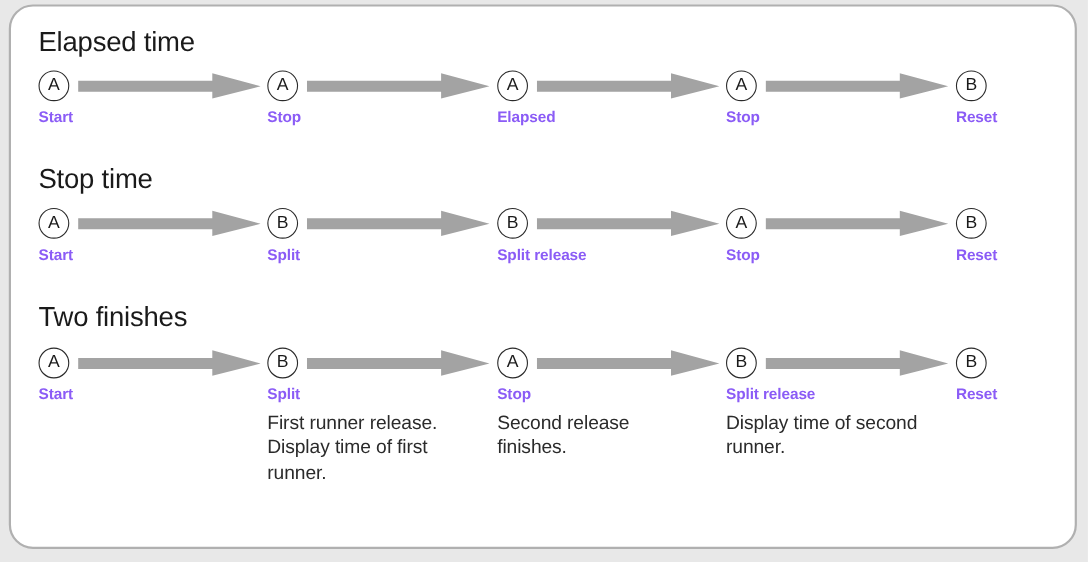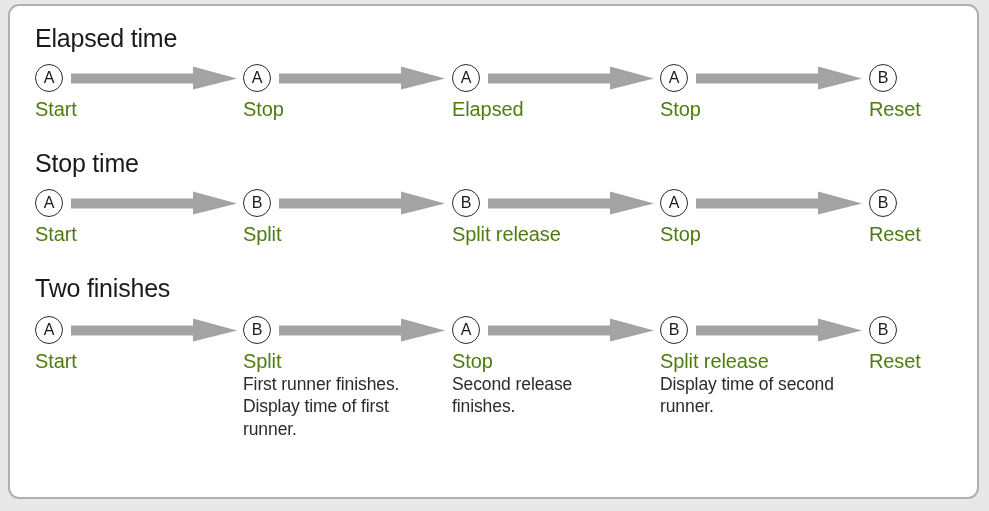--- a/index.html
+++ b/index.html
@@ -15,21 +15,21 @@
   }
 
   #card {
     position: absolute;
     left: 8px;
     top: 4px;
     width: 971px;
     height: 495px;
     background: #ffffff;
     border: 2px solid #b0b0b0;
-    border-radius: 11px;
+    border-radius: 22px;
     box-sizing: border-box;
   }
 
   .section {
     position: absolute;
     left: 0;
     right: 0;
   }
 
   .section-title {
@@ -82,23 +82,23 @@
     top: 2px;
     width: 166px;
     height: 24px;
   }
   .arrow svg { display: block; }
 
   .step-label {
     position: absolute;
     left: 0;
     top: 34px;
-    font-size: 20px;
-    font-weight: normal;
-    color: #4d7c0f;
+    font-size: 14px;
+    font-weight: bold;
+    color: #8b5cf6;
     white-space: nowrap;
     letter-spacing: -0.1px;
   }
 
   .step-desc {
     position: absolute;
     left: 0;
     top: 57px;
     font-size: 17.5px;
     font-weight: 400;
@@ -240,21 +240,21 @@
           <div class="step" style="left: 233px;">
             <div class="badge-row">
               <div class="badge">B</div>
               <div class="arrow">
                 <svg width="166" height="24" viewBox="0 0 166 24" xmlns="http://www.w3.org/2000/svg">
                   <path d="M0,7.5 L122,7.5 L122,0.5 L166,12.5 L122,23.5 L122,17.5 L0,17.5 Z" fill="#a3a3a3"></path>
                 </svg>
               </div>
             </div>
             <div class="step-label">Split</div>
-            <div class="step-desc">First runner finishes. Display time of first runner.</div>
+            <div class="step-desc">First runner release. Display time of first runner.</div>
           </div>
           <div class="step" style="left: 442px;">
             <div class="badge-row">
               <div class="badge">A</div>
               <div class="arrow">
                 <svg width="166" height="24" viewBox="0 0 166 24" xmlns="http://www.w3.org/2000/svg">
                   <path d="M0,7.5 L122,7.5 L122,0.5 L166,12.5 L122,23.5 L122,17.5 L0,17.5 Z" fill="#a3a3a3"></path>
                 </svg>
               </div>
             </div>

